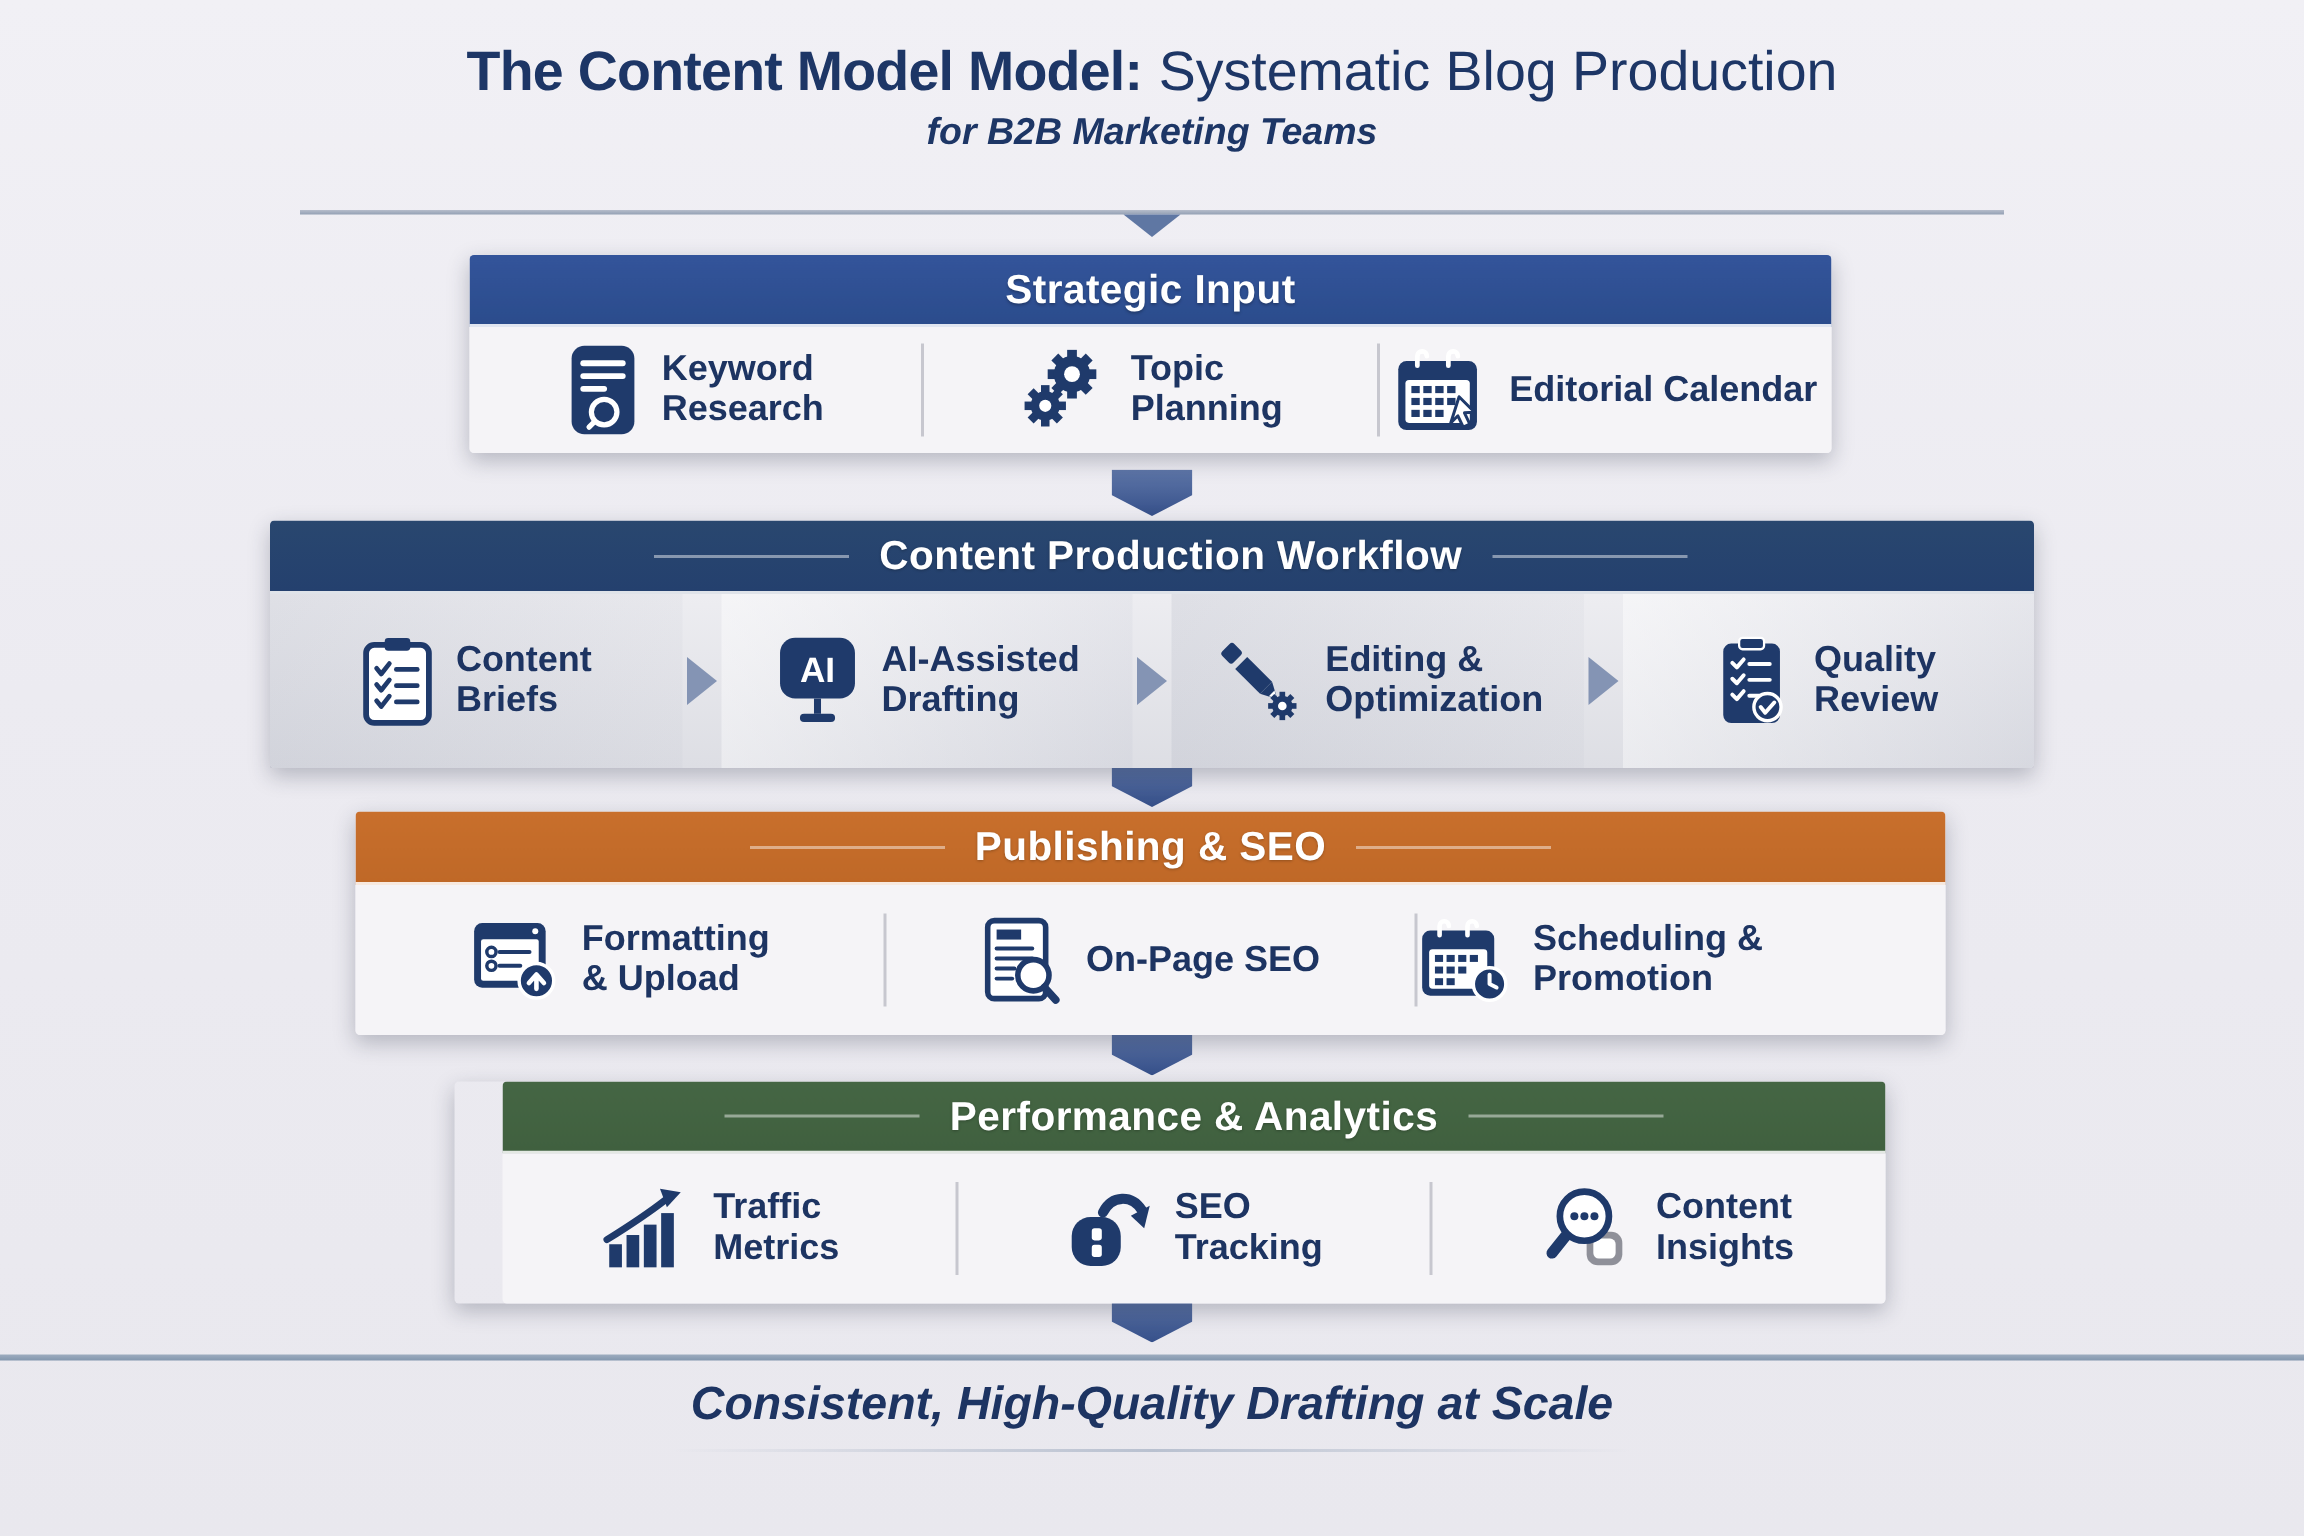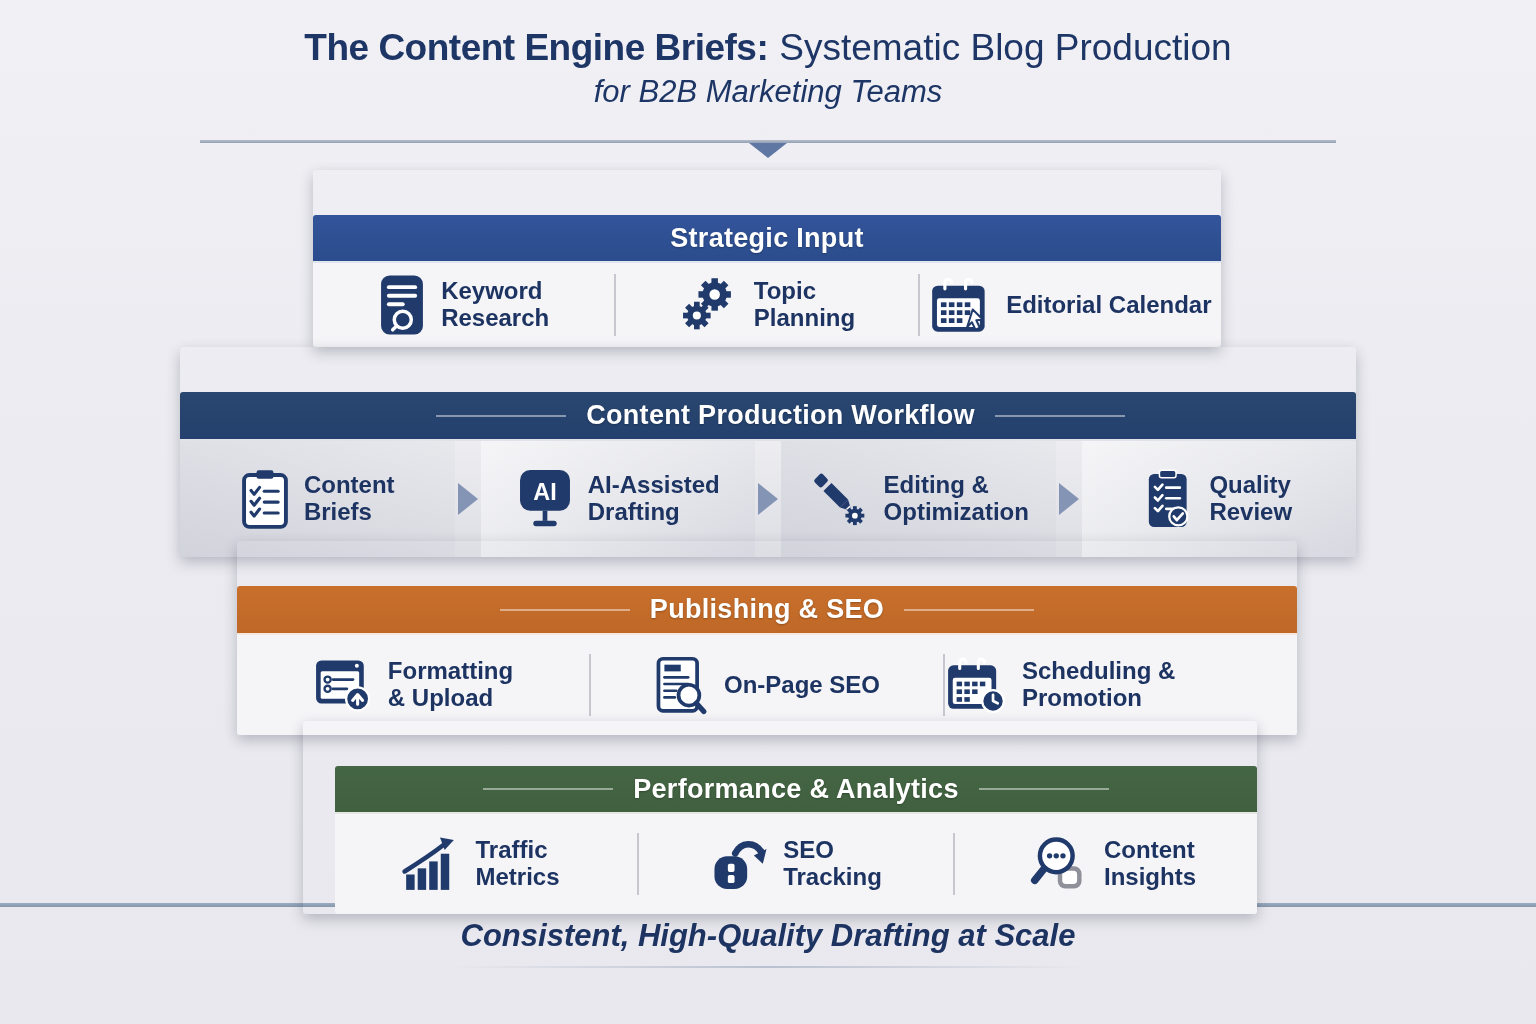--- a/index.html
+++ b/index.html
@@ -8,32 +8,32 @@
     font-family:"Liberation Sans", sans-serif;
     background:linear-gradient(180deg,#f1f0f5 0%,#ecebf1 45%,#e9e8ee 100%);
   }
   .canvas{position:relative;width:1536px;height:1024px;}
 
   
   .title{position:absolute;top:26px;left:0;width:100%;text-align:center;color:#1d3666;}
   .t1{font-size:37px;line-height:1.2;}
   .t1 .tb{font-weight:bold;letter-spacing:-0.5px;}
   .t1 .tr{font-weight:normal;margin-left:11px;margin-top:12px;}
-  .t2{font-size:31px;font-style:italic;font-weight:normal;margin-top:4px;}
+  .t2{font-size:25px;font-style:italic;font-weight:bold;margin-top:4px;}
 
   .top-rule{position:absolute;top:140px;left:200px;width:1136px;height:3px;
     background:linear-gradient(180deg,#b6bdcb,#93a0b4);}
   .top-tri{position:absolute;left:50%;top:3px;margin-left:-19px;width:0;height:0;
     border-left:19px solid transparent;border-right:19px solid transparent;
     border-top:15px solid #5f77a3;}
 
   
   .panel{position:absolute;z-index:2;box-shadow:0 5px 14px rgba(40,45,70,.28);border-radius:3px;}
   .ph{display:flex;align-items:center;justify-content:center;border-radius:3px 3px 0 0;
-      border-bottom:2px solid rgba(255,255,255,.85);margin-top:45px;}
+      border-bottom:2px solid rgba(255,255,255,.85);}
   .ph-label{color:#ffffff;font-size:27px;font-weight:bold;letter-spacing:.3px;
       text-shadow:0 1px 2px rgba(0,0,0,.25);}
   .hline{display:inline-block;width:130px;height:2px;background:rgba(255,255,255,.45);margin:0 20px;}
   .pb{background:#f5f4f7;display:flex;align-items:center;justify-content:space-evenly;
       border-radius:0 0 3px 3px;}
   .item{display:flex;align-items:center;justify-content:center;gap:15px;flex:1;}
   .lbl{color:#1d3462;font-size:24px;font-weight:bold;line-height:1.12;white-space:pre-line;}
   .vdiv{width:2px;height:62px;background:#c7c7cf;flex:0 0 2px;}
   .icon{display:inline-flex;align-items:center;justify-content:center;}
 
@@ -77,21 +77,21 @@
   .footer-underline{position:absolute;top:966px;left:448px;width:640px;height:2px;
     background:linear-gradient(90deg,rgba(160,170,190,0),#b9c1d0,rgba(160,170,190,0));}
 </style>
 </head>
 <body>
 
 <div class="canvas">
 
   <div class="title">
     <div class="t1">
-      <span class="tb">The Content Engine Briefs:</span><span class="tr">Systematic Blog Production</span>
+      <span class="tb">The Content Model Model:</span><span class="tr">Systematic Blog Production</span>
     </div>
     <div class="t2">for B2B Marketing Teams</div>
   </div>
   <div class="top-rule">
     <div class="top-tri"></div>
   </div>
 
   <section class="panel s1">
     <div class="ph blue">
       <span class="ph-label">Strategic Input</span>

